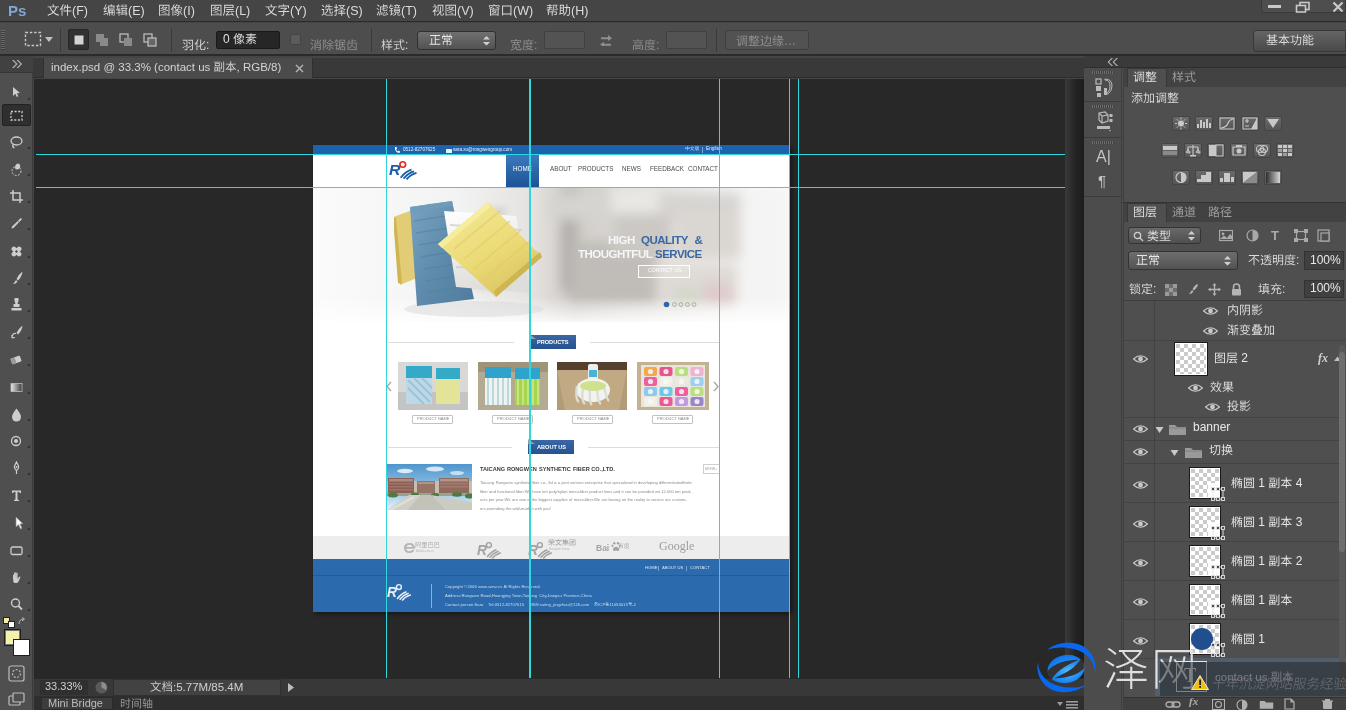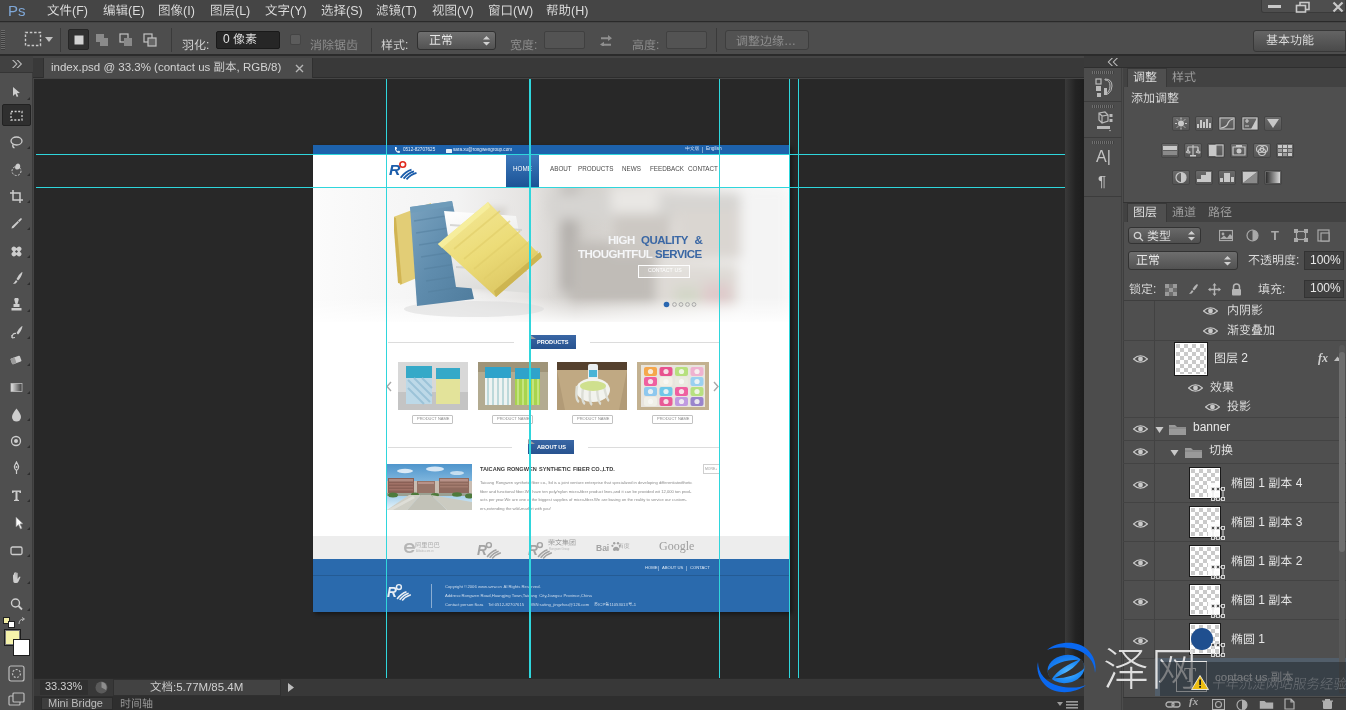--- a/index.html
+++ b/index.html
@@ -99,21 +99,21 @@
       <path id="t6c89" d="M94 -789C157 -755 239 -705 282 -674L311 -713C268 -742 186 -789 123 -821ZM45 -516C111 -487 196 -445 241 -418L268 -459C222 -485 136 -526 71 -552ZM76 27 117 61C176 -33 252 -171 307 -280L271 -312C213 -195 131 -54 76 27ZM351 -771V-581H397V-724H886V-581H934V-771ZM467 -535V-325C467 -206 445 -64 292 38C302 44 318 64 324 74C486 -33 514 -194 514 -323V-489H748V-24C748 39 762 54 816 54C827 54 884 54 896 54C954 54 964 12 968 -146C954 -150 935 -159 923 -168C920 -19 917 8 893 8C879 8 831 8 822 8C799 8 795 4 795 -24V-535Z"></path>
       <path id="t6cfd" d="M96 -787C155 -752 226 -699 262 -662L298 -695C261 -731 189 -782 131 -816ZM44 -515C106 -486 182 -441 221 -409L252 -446C213 -477 137 -521 76 -547ZM71 19 115 52C165 -39 229 -168 274 -273L235 -303C186 -192 118 -58 71 19ZM790 -728C747 -664 686 -608 615 -561C551 -608 498 -664 459 -728ZM346 -773V-728H412C453 -654 509 -590 576 -536C483 -481 377 -441 277 -417C286 -407 297 -389 303 -377C407 -405 516 -448 614 -509C702 -447 807 -403 920 -376C927 -389 939 -407 950 -417C840 -440 739 -480 653 -535C739 -594 812 -668 859 -757L829 -776L820 -773ZM591 -410V-316H360V-270H591V-146H293V-101H591V75H637V-101H947V-146H637V-270H867V-316H637V-410Z"></path>
       <path id="t6dc0" d="M93 -790C156 -758 230 -708 268 -670L297 -709C261 -745 185 -792 122 -822ZM45 -519C110 -490 187 -443 226 -409L255 -448C216 -482 138 -528 73 -554ZM73 29 114 60C168 -31 237 -164 285 -270L249 -299C196 -186 123 -50 73 29ZM427 -376C407 -191 359 -43 257 49C269 56 289 70 296 78C356 19 399 -58 429 -151C500 22 623 54 786 54H945C947 42 955 20 963 8C933 8 810 8 789 8C744 8 701 5 662 -3V-238H897V-282H662V-461H903V-506H362V-461H615V-16C540 -43 482 -100 446 -212C459 -261 468 -314 475 -371ZM574 -825C597 -787 618 -736 627 -702H338V-546H386V-658H882V-546H929V-702H638L672 -715C665 -748 641 -800 616 -839Z"></path>
       <path id="t7ad9" d="M65 -638V-593H445V-638ZM108 -533C133 -415 156 -262 161 -160L204 -168C198 -271 175 -422 149 -541ZM184 -814C213 -767 244 -702 256 -660L300 -677C288 -719 256 -781 226 -828ZM345 -556C330 -430 301 -243 274 -134C189 -113 110 -93 51 -80L64 -31C167 -59 310 -96 445 -132L440 -177L317 -145C343 -256 373 -423 391 -546ZM472 -352V73H520V25H860V69H909V-352H688V-567H955V-613H688V-835H640V-352ZM520 -21V-306H860V-21Z"></path>
       <path id="t7ecf" d="M45 -46 55 3C144 -20 265 -50 382 -79L378 -124C253 -94 129 -64 45 -46ZM59 -428C73 -435 96 -440 248 -463C196 -388 146 -327 125 -305C93 -268 68 -242 48 -239C54 -225 62 -201 65 -190C84 -201 114 -209 376 -263C374 -273 374 -293 375 -306L146 -263C231 -356 316 -474 391 -594L348 -620C327 -583 304 -545 280 -509L118 -490C183 -580 246 -696 297 -811L250 -832C204 -709 124 -575 100 -541C78 -506 59 -481 42 -478C48 -465 56 -439 59 -428ZM424 -779V-733H798C704 -590 519 -474 357 -416C367 -406 381 -388 388 -376C477 -410 572 -459 657 -522C755 -481 870 -421 931 -381L958 -422C899 -459 791 -513 696 -552C770 -612 833 -682 875 -763L840 -781L830 -779ZM431 -329V-283H640V-2H370V44H956V-2H688V-283H911V-329Z"></path>
       <path id="t7f51" d="M198 -558C245 -498 296 -427 342 -358C299 -248 243 -155 169 -85C181 -79 200 -63 208 -56C275 -124 329 -211 372 -312C408 -255 439 -201 460 -157L495 -186C471 -234 434 -296 391 -362C422 -445 445 -536 464 -636L417 -642C402 -559 384 -481 360 -408C318 -468 273 -529 231 -582ZM491 -557C539 -495 589 -423 634 -352C591 -241 535 -147 458 -78C470 -72 488 -57 497 -49C566 -117 621 -203 663 -305C703 -238 737 -175 760 -124L797 -149C772 -207 730 -280 682 -356C712 -439 735 -532 753 -633L708 -639C694 -555 676 -476 652 -403C611 -464 568 -525 526 -579ZM95 -772V72H144V-725H861V1C861 18 853 24 836 25C818 26 757 27 688 24C696 38 704 59 708 71C796 72 845 71 871 63C898 55 909 37 909 1V-772Z"></path>
       <path id="t9a8c" d="M38 -136 51 -92C127 -114 220 -142 313 -170L308 -211C208 -182 109 -153 38 -136ZM535 -522V-478H827V-522ZM471 -370C503 -292 532 -193 542 -127L582 -137C573 -203 543 -303 510 -379ZM649 -394C668 -317 686 -217 691 -152L732 -159C728 -225 709 -323 689 -399ZM119 -662C112 -557 98 -408 85 -322H360C344 -98 327 -12 304 11C295 21 285 22 268 22C250 22 201 21 148 16C157 29 161 47 163 60C211 63 258 64 282 64C310 62 326 56 341 39C372 8 388 -84 406 -341C407 -348 407 -365 407 -365H327C340 -470 357 -652 368 -784H75V-741H321C313 -619 296 -465 283 -365H134C145 -450 155 -568 162 -658ZM675 -839C615 -692 506 -565 383 -485C393 -475 408 -456 415 -447C515 -519 609 -621 676 -741C742 -637 849 -521 940 -450C946 -463 958 -481 969 -491C874 -558 760 -679 699 -784L718 -826ZM435 -23V22H939V-23H765C819 -117 881 -259 926 -367L880 -380C844 -273 774 -117 720 -23Z"></path>
     </defs>
   </svg>
 <div style="position:absolute;left:0;top:0;width:1346px;height:22px;background:#454545;border-bottom:1px solid #2a2a2a">
-    <div style="position:absolute;left:8px;top:2px;font-size:15px;font-weight:normal;color:#7fa8d8;letter-spacing:0">Ps</div>
+    <div style="position:absolute;left:8px;top:2px;font-size:15px;font-weight:bold;color:#7fa8d8;letter-spacing:0">Ps</div>
     <svg style="position:absolute;left:47.0px;top:4.0px;overflow:visible" width="43" height="17" fill="#dcdcdc" font-family="Liberation Sans, sans-serif">
       <use href="#c6587" transform="translate(0.0,10.75) scale(0.01250)"></use>
       <use href="#c4ef6" transform="translate(12.5,10.75) scale(0.01250)"></use>
       <text x="25.0" y="10.75" font-size="12.5px">(F)</text>
     </svg>
     <svg style="position:absolute;left:103.0px;top:4.0px;overflow:visible" width="44" height="17" fill="#dcdcdc" font-family="Liberation Sans, sans-serif">
       <use href="#c7f16" transform="translate(0.0,10.75) scale(0.01250)"></use>
       <use href="#c8f91" transform="translate(12.5,10.75) scale(0.01250)"></use>
       <text x="25.0" y="10.75" font-size="12.5px">(E)</text>
     </svg>

